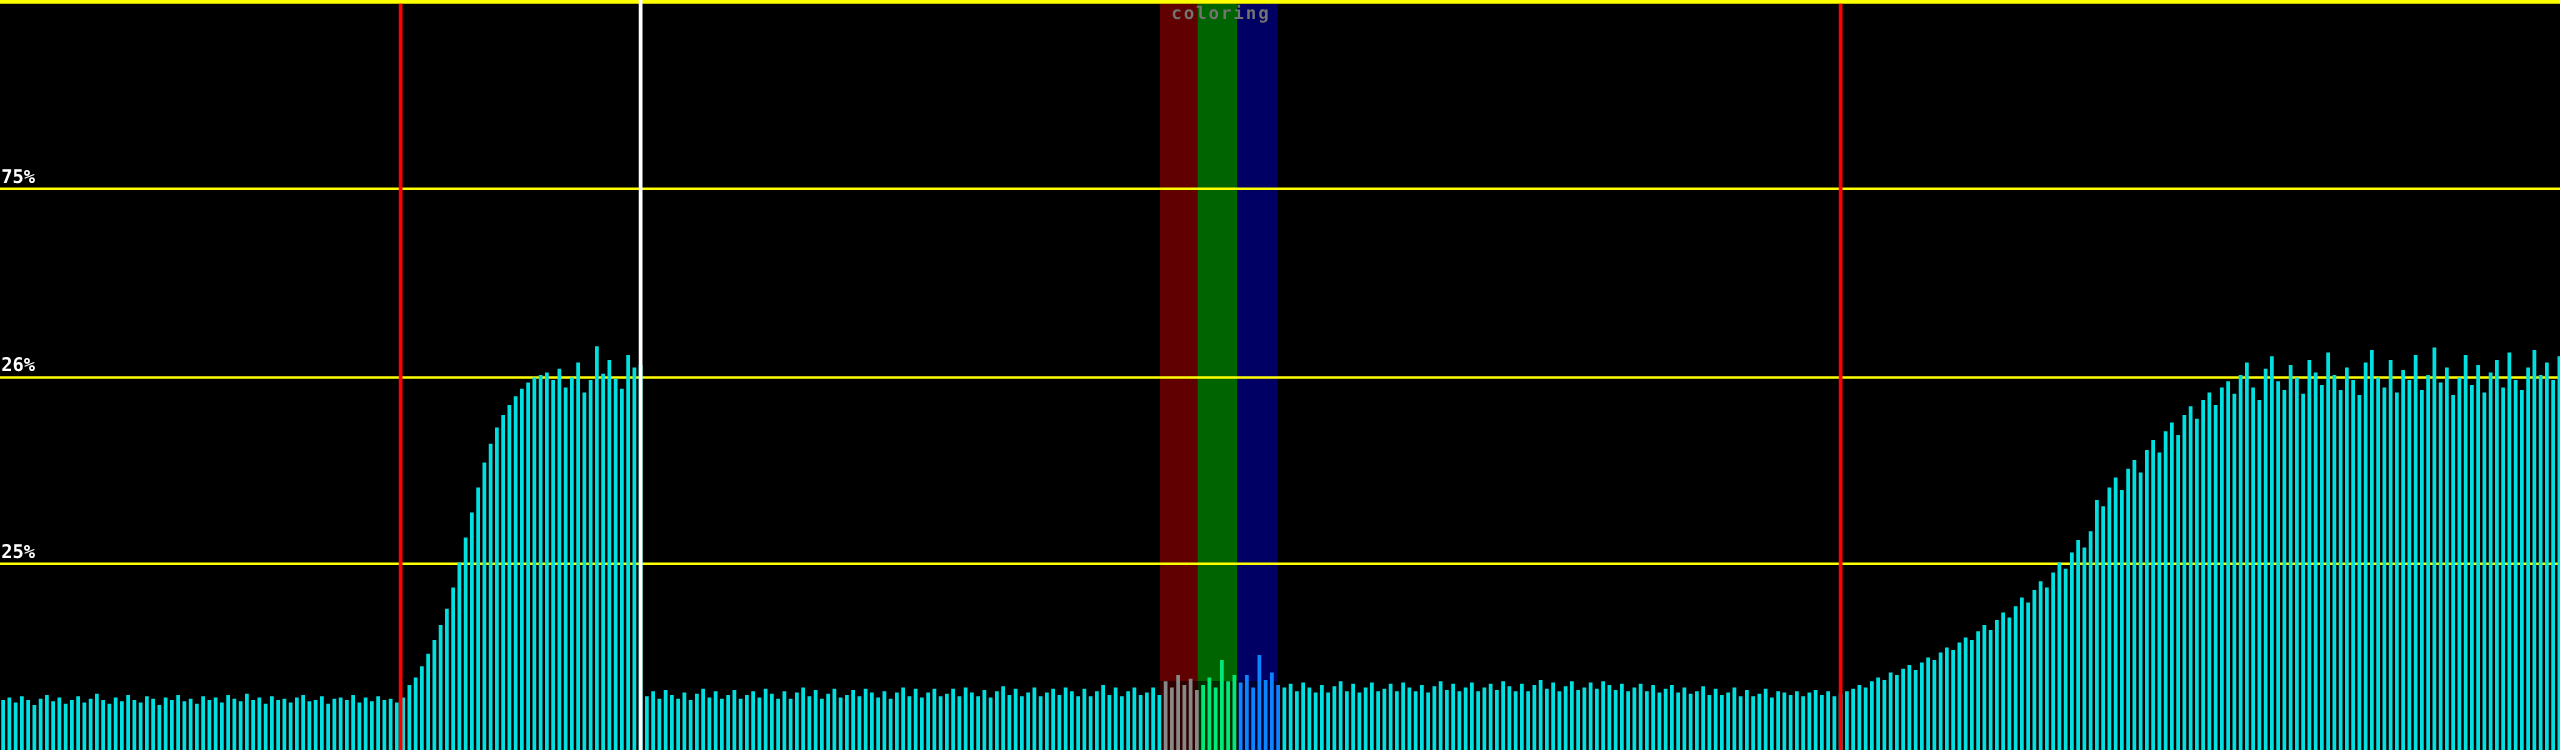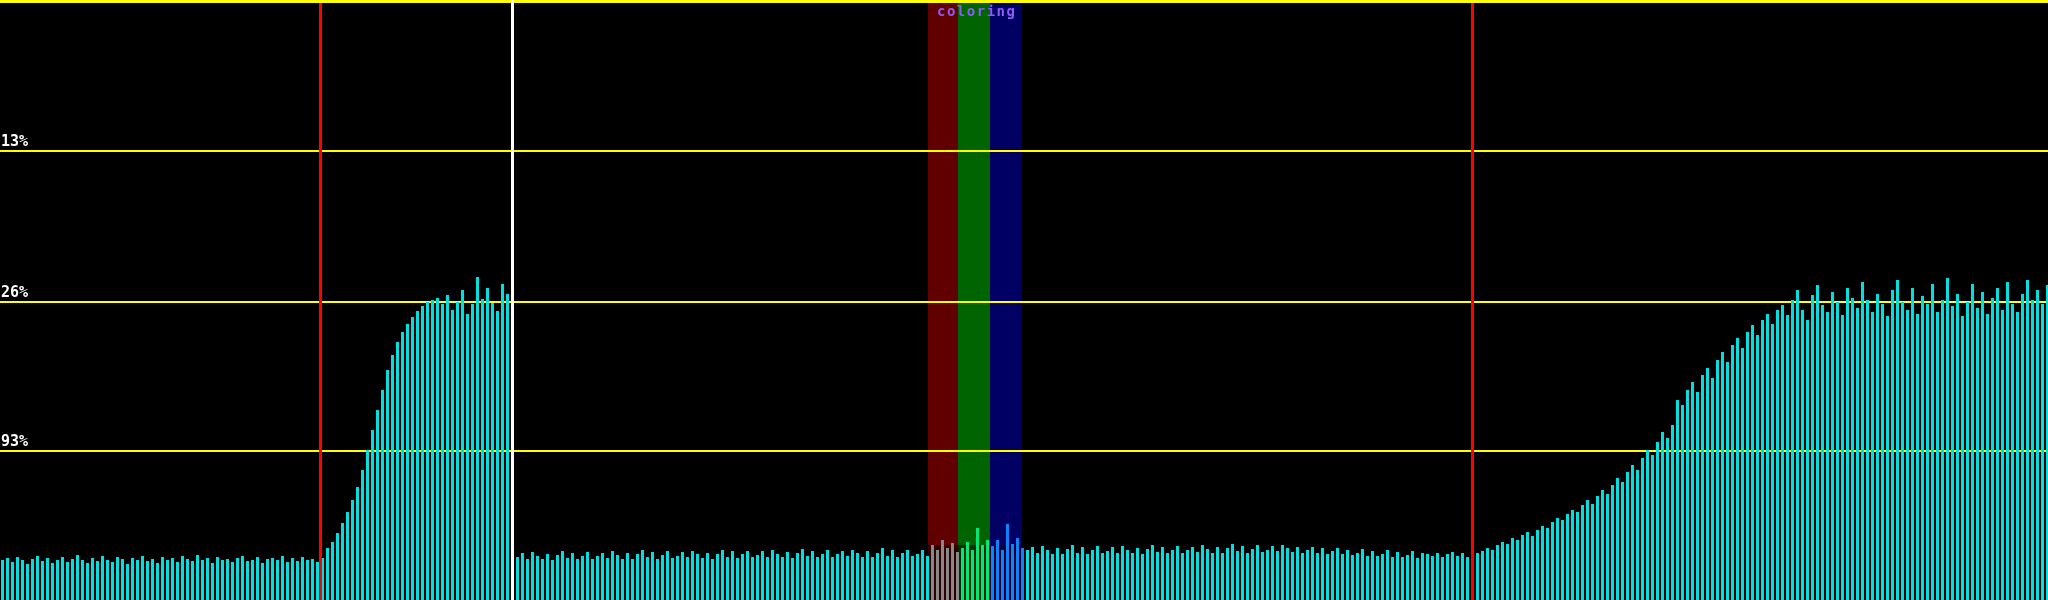--- a/index.html
+++ b/index.html
@@ -5,30 +5,30 @@
   html,body{margin:0;padding:0;background:#000;}
   .screen{position:relative;width:2048px;height:600px;background:#000;overflow:hidden;
           font-family:"DejaVu Sans Mono","Liberation Mono",monospace;}
   .band{position:absolute;z-index:1;}
   .gridline{position:absolute;left:0;width:2048px;height:2px;z-index:2;}
   .bar{position:absolute;bottom:0;z-index:3;}
   .vline{position:absolute;z-index:6;}
   .top-border{position:absolute;top:0;left:0;width:2048px;height:3px;z-index:5;}
   .grid-label{position:absolute;left:1px;z-index:7;color:#ffffff;
               font:bold 15px "DejaVu Sans Mono",monospace;line-height:15px;}
-  .legend-label{position:absolute;z-index:7;color:#8b5cf6;
+  .legend-label{position:absolute;z-index:7;color:#737373;
               font:bold 14px "DejaVu Sans Mono",monospace;letter-spacing:1.5px;line-height:14px;}
 </style>
 </head>
 <body>
 
 <div class="screen" id="chart">
-  <span class="grid-label" style="top: 134px; color: rgb(255, 255, 255);">13%</span>
+  <span class="grid-label" style="top: 134px; color: rgb(255, 255, 255);">75%</span>
   <span class="grid-label" style="top: 285px; color: rgb(255, 255, 255);">26%</span>
-  <span class="grid-label" style="top: 434px; color: rgb(255, 255, 255);">93%</span>
+  <span class="grid-label" style="top: 434px; color: rgb(255, 255, 255);">25%</span>
   <span class="legend-label" style="left: 937px; top: 4px;">coloring</span>
   <div class="top-border" style="background: rgb(255, 255, 0);"></div>
 <div class="band" style="left: 928px; top: 3px; width: 30px; height: 542px; background: rgb(96, 0, 0);"></div>
     <div class="band" style="left: 928px; top: 545px; width: 30px; height: 55px; background: rgb(46, 0, 0);"></div>
     <div class="band" style="left: 958px; top: 3px; width: 32px; height: 542px; background: rgb(0, 100, 0);"></div>
     <div class="band" style="left: 958px; top: 545px; width: 32px; height: 55px; background: rgb(0, 46, 0);"></div>
     <div class="band" style="left: 990px; top: 3px; width: 32px; height: 542px; background: rgb(0, 0, 100);"></div>
     <div class="band" style="left: 990px; top: 545px; width: 32px; height: 55px; background: rgb(0, 0, 46);"></div>
     <div class="gridline" style="top: 150px; background: rgb(255, 255, 0);"></div>
     <div class="gridline" style="top: 301px; background: rgb(255, 255, 0);"></div>

